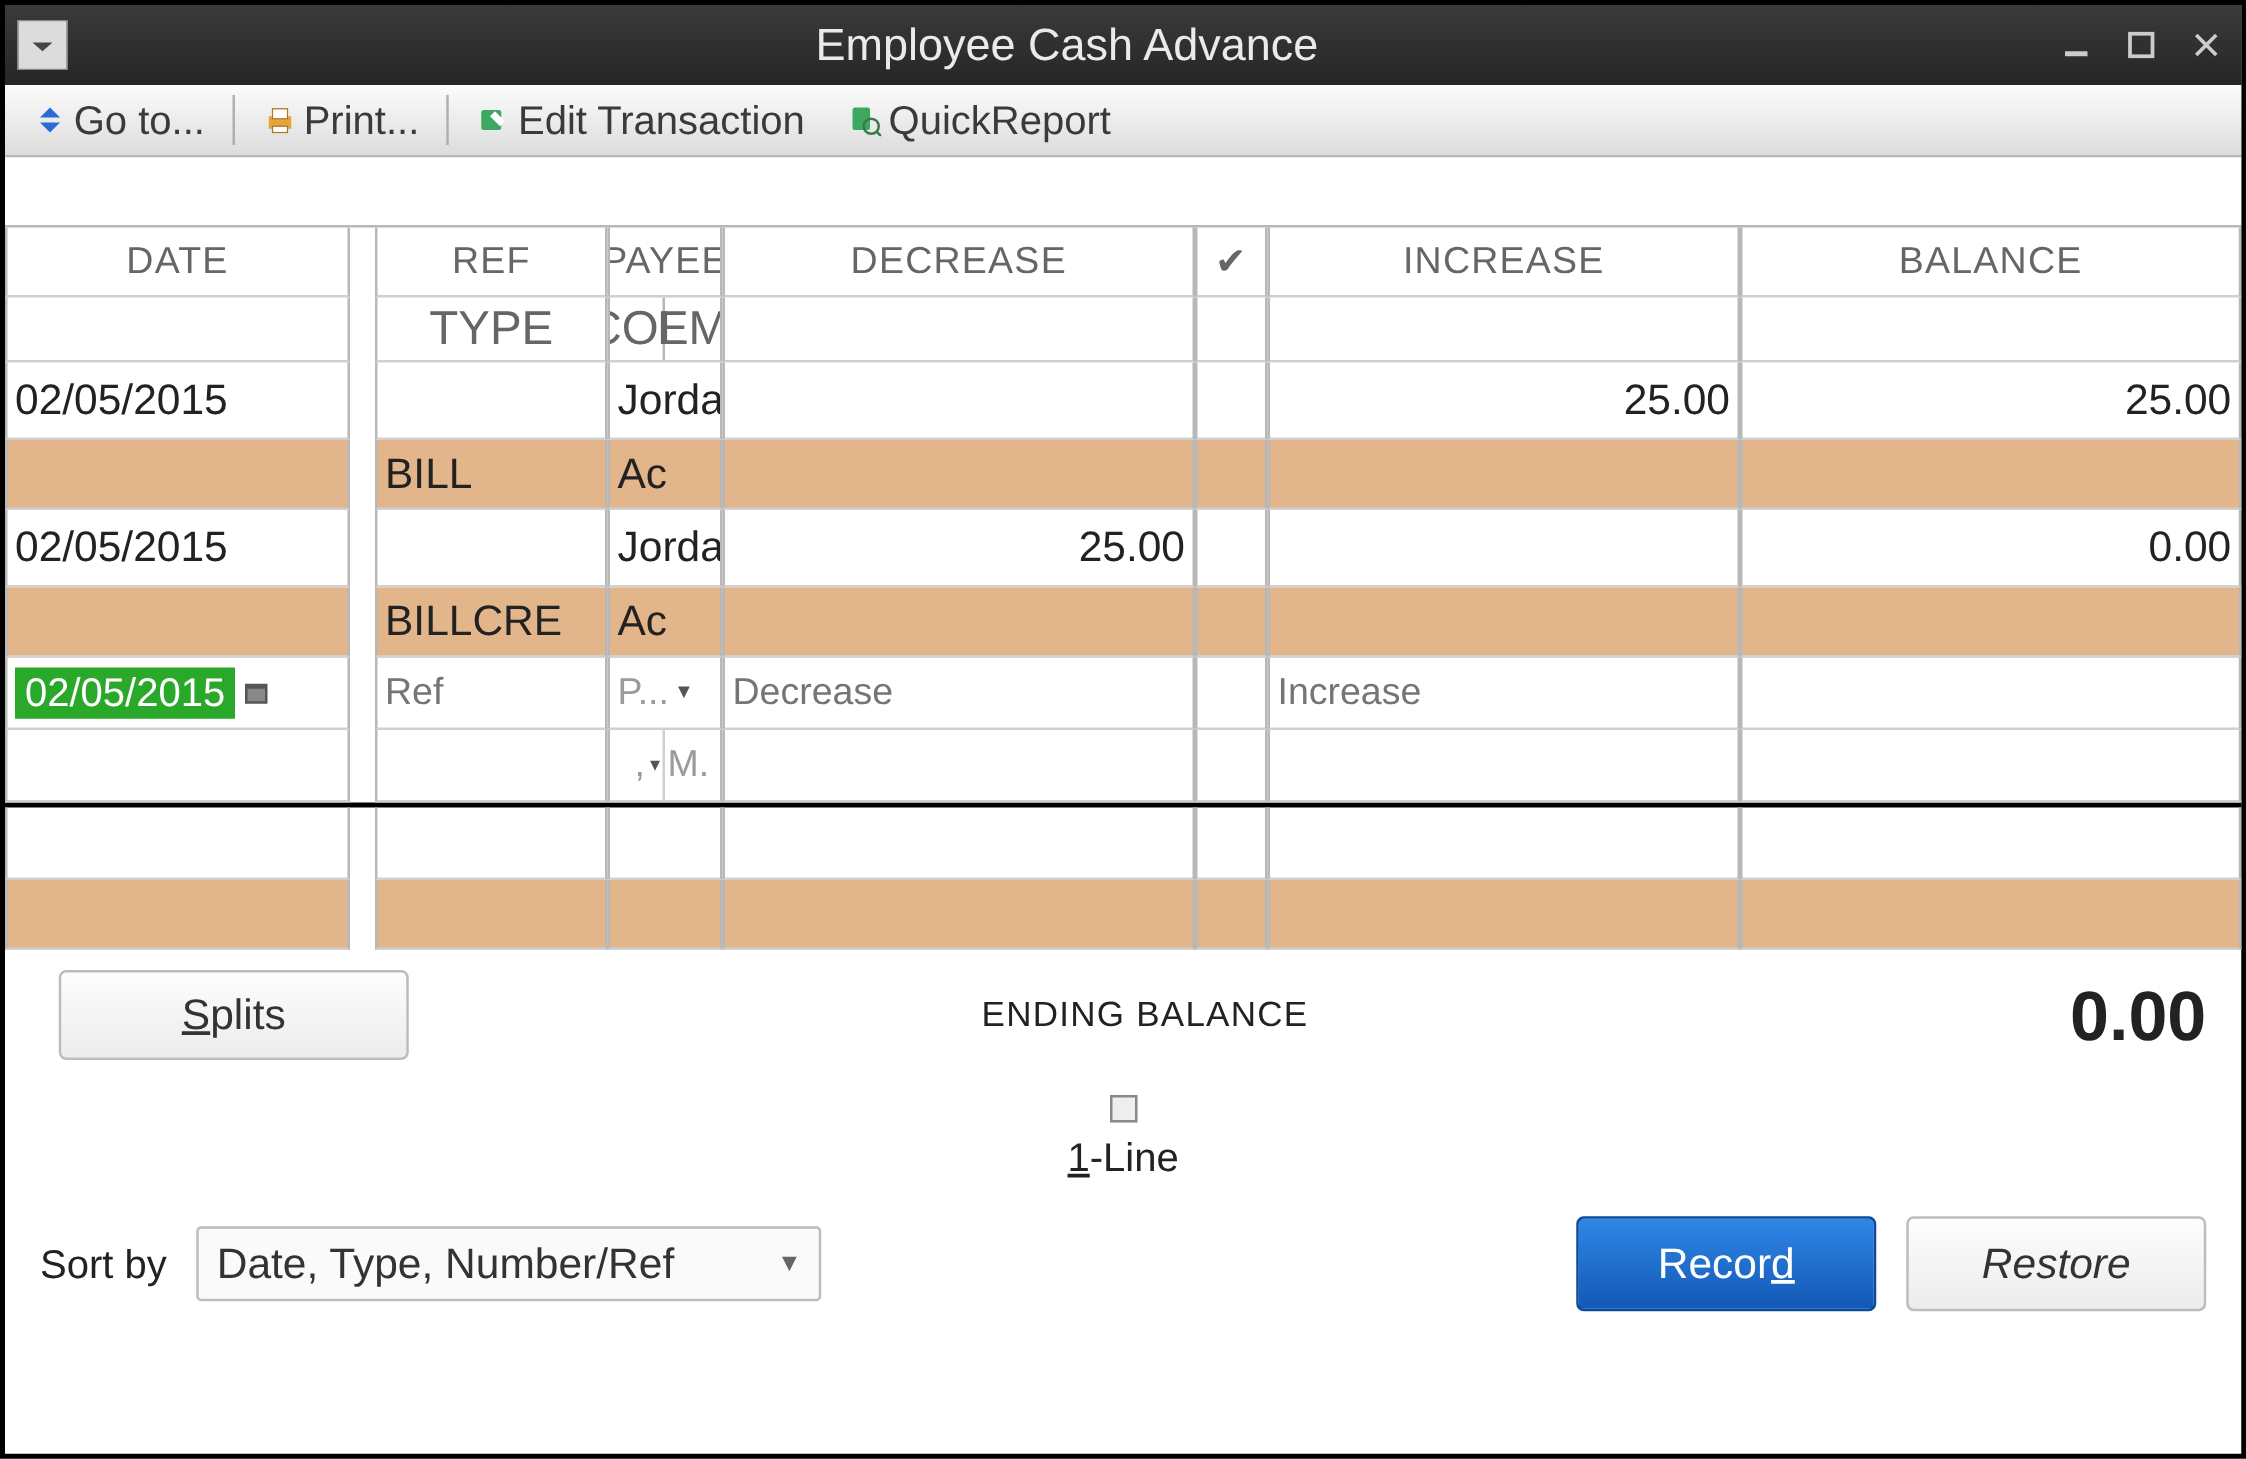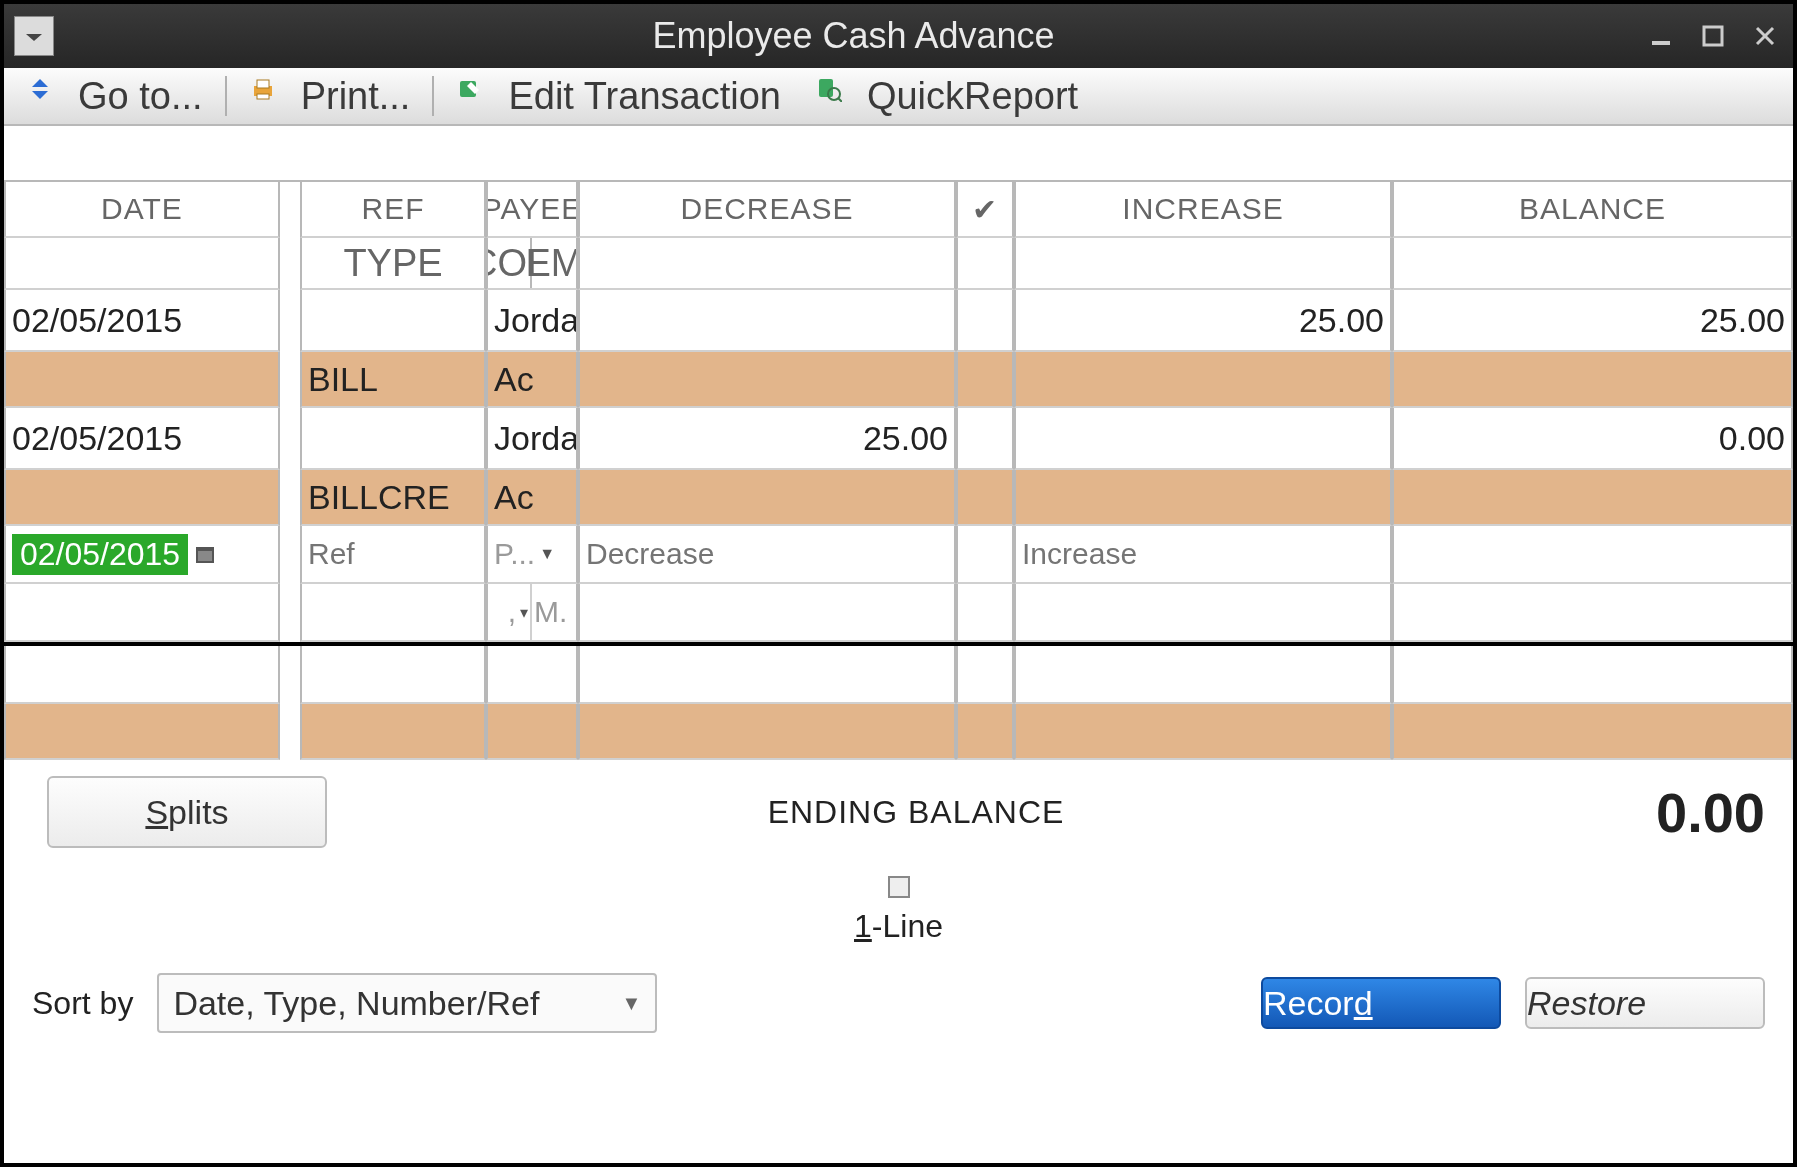--- a/index.html
+++ b/index.html
@@ -21,21 +21,21 @@
 .titlebar .winbtns { display: flex; gap: 16px; align-items: center; }
 .titlebar .winbtn { width: 36px; height: 36px; display:flex; align-items:center; justify-content:center; color:#ddd; cursor:pointer; }
 
 
 .toolbar {
   height: 58px;
   background: linear-gradient(to bottom, #fcfcfc 0%, #ececec 50%, #dcdcdc 100%);
   border-bottom: 2px solid #b8b8b8;
   display: flex; align-items: center; padding: 0 8px; gap: 6px;
 }
-.toolbar .tbtn { display:flex; align-items:flex-start; gap:24px; padding: 4px 14px; font-size: 38px; color: #3a3a3a; cursor:pointer; }
+.toolbar .tbtn { display:flex; align-items:center; gap:5px; padding: 4px 14px; font-size: 32px; color: #3a3a3a; cursor:pointer; }
 .toolbar .tsep { width:2px; height:40px; background:#b0b0b0; margin:0 2px; }
 .toolbar .ticon { width:28px; height:28px; display:inline-flex; align-items:center; justify-content:center; }
 
 
 .strip { height: 54px; background:#fff; }
 
 
 .grid {
   border-top: 2px solid #b8b8b8;
 }
@@ -79,38 +79,38 @@
 
 
 .footer { padding: 16px 28px 20px 28px; }
 .footer-top { display:flex; align-items:center; gap:20px;padding-left:15px; }
 .splits-btn {
   width: 280px; height: 72px; background:linear-gradient(to bottom,#fdfdfd,#ececec);
   border:2px solid #bcbcbc; border-radius:6px; font-size:34px; color:#333;
   display:flex; align-items:center; justify-content:center; cursor:pointer;
 }
 .splits-btn u { text-decoration: underline; }
-.ending-label { flex:1; text-align:center; font-size:32px; color:#222; letter-spacing:1px; }
+.ending-label { flex:1; text-align:center; font-size:28px; color:#222; letter-spacing:1px; }
 .ending-value { width: 260px; text-align:right; font-size:56px; font-weight:bold; color:#222; }
 
 .footer-mid { margin-top:28px; display:flex; align-items:center; gap:10px; font-size:32px; color:#222;flex-direction:column; }
 .footer-mid .chk { width:22px; height:22px; border:2px solid #888; background:#eee; }
 
 .footer-bot { margin-top:28px; display:flex; align-items:center; gap:24px; }
 .sortlabel { font-size:32px; color:#222; }
 .sortselect {
   height:60px; width:500px; border:2px solid #bcbcbc; border-radius:4px;
   background:#fafafa; display:flex; align-items:center; justify-content:space-between;
   padding:0 14px; font-size:34px; color:#333; cursor:pointer;
 }
 .sortselect .arrow { font-size:20px; color:#666; }
 .spacer { flex:1; }
 .actionbtn {
-  height:52px; width:240px; border-radius:6px; font-size:34px;
-  display:flex; align-items:center; cursor:pointer;
+  height:76px; width:240px; border-radius:6px; font-size:34px;
+  display:flex; align-items:center; justify-content:center; cursor:pointer;
 }
 .record-btn { background:linear-gradient(to bottom,#2f87e6,#1358b6); color:#fff; border:2px solid #0d4a9e; }
 .restore-btn { background:linear-gradient(to bottom,#fdfdfd,#ececec); color:#333; border:2px solid #bcbcbc;font-style:italic; }
 
 .dd-caret { font-size:16px; color:#555; margin-left:4px; }
 </style>
 </head>
 <body>
 
 <div class="window">

